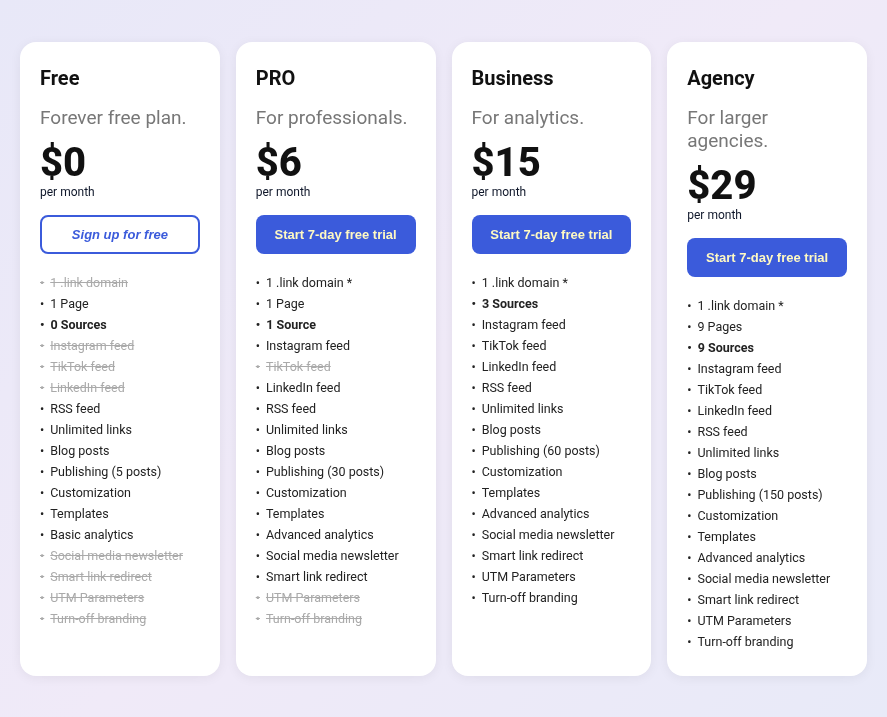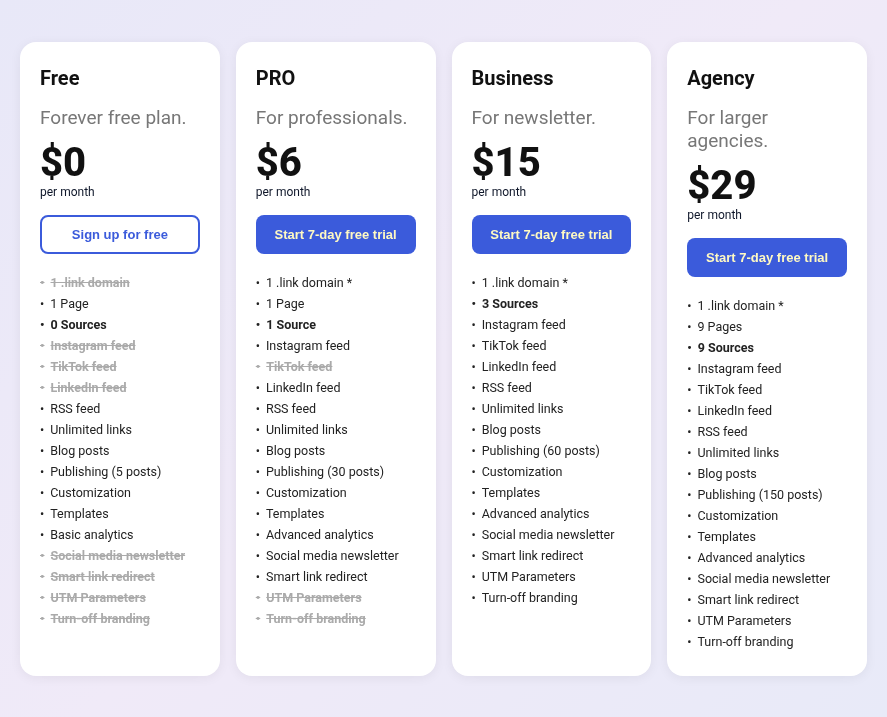--- a/index.html
+++ b/index.html
@@ -63,20 +63,21 @@
       padding: 10px 0;
       border: 2px solid #3b5bdb;
       background: transparent;
       color: #3b5bdb;
       border-radius: 8px;
       font-size: 13px;
       font-weight: 600;
       cursor: pointer;
       margin-bottom: 18px;
       text-align: center;
+      font-style: italic;
     }
 
     .btn-solid {
       display: block;
       width: 100%;
       padding: 12px 0;
       border: none;
       background: #3b5bdb;
       color: #fef9c3;
       border-radius: 8px;
@@ -104,21 +105,20 @@
     .features-list li::before {
       content: "•";
       color: #222;
       flex-shrink: 0;
       margin-top: 0;
     }
 
     .features-list li.strikethrough {
       color: #aaa;
       text-decoration: line-through;
-      font-weight: bold;
     }
 
     .features-list li.bold-item {
       font-weight: 700;
     }
 
     .features-list li.strikethrough::before {
       color: #aaa;
     }
   </style>
@@ -173,21 +173,21 @@
         <li>Templates</li>
         <li>Advanced analytics</li>
         <li>Social media newsletter</li>
         <li>Smart link redirect</li>
         <li class="strikethrough">UTM Parameters</li>
         <li class="strikethrough">Turn-off branding</li>
       </ul>
     </div>
     <div class="plan-card">
       <div class="plan-name">Business</div>
-      <div class="plan-desc">For newsletter.</div>
+      <div class="plan-desc">For analytics.</div>
       <div class="plan-price">$15</div>
       <div class="plan-period">per month</div>
       <button class="btn-solid">Start 7-day free trial</button>
       <ul class="features-list">
         <li>1 .link domain *</li>
         <li class="bold-item">3 Sources</li>
         <li>Instagram feed</li>
         <li>TikTok feed</li>
         <li>LinkedIn feed</li>
         <li>RSS feed</li>

